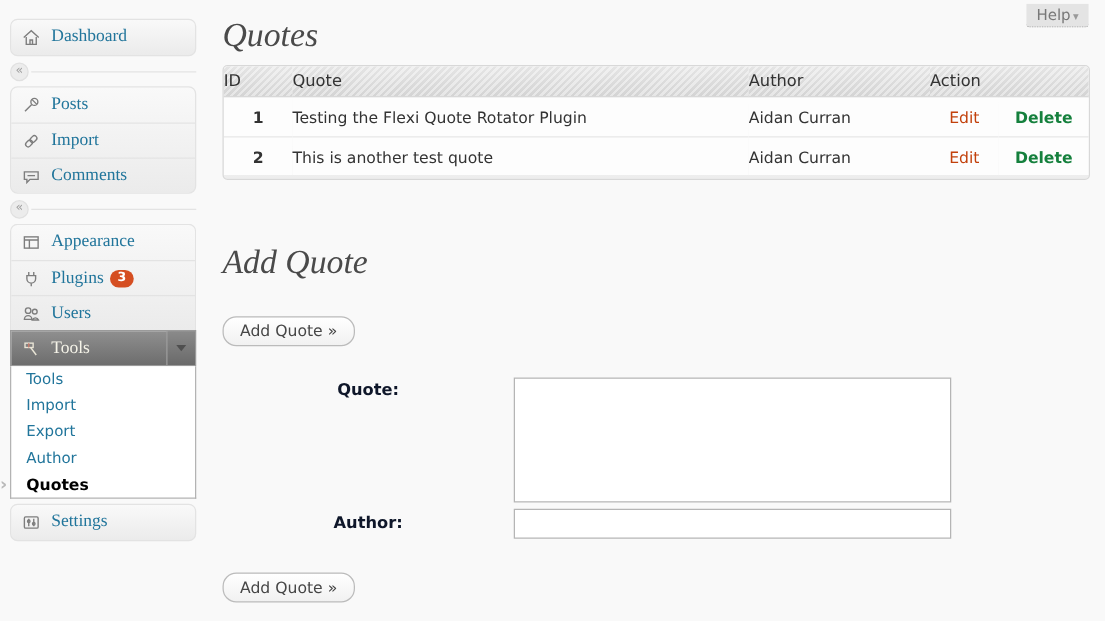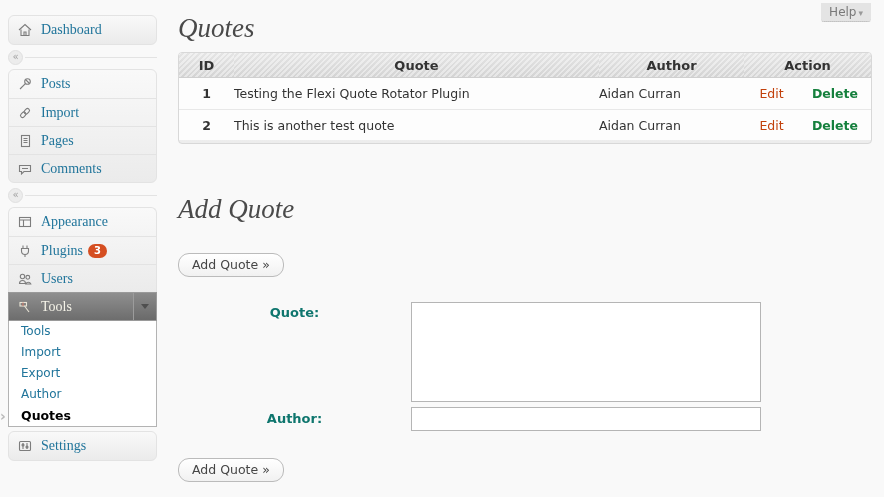--- a/index.html
+++ b/index.html
@@ -121,22 +121,22 @@
   table.quotes-table {
     width: 100%; border-collapse: separate; border-spacing: 0;
     font-size: 12.5px; color: #333;
   }
   .quotes-table thead th {
     height: 25px;
     background:
       repeating-linear-gradient(135deg, rgba(255,255,255,.35) 0 2px, rgba(0,0,0,0.025) 2px 4px),
       linear-gradient(#eaeaea, #d9d9d9);
     border-bottom: 1px solid #cfcfcf;
-    font-size: 13px; font-weight: bold; color: #333;
-    text-align: center; padding: 0;
+    font-size: 13px; font-weight: normal; color: #333;
+    text-align: left; padding: 0;
   }
   .quotes-table tbody td { background: #fdfdfd; height: 31px; padding: 0; }
   .quotes-table tbody tr + tr td { border-top: 1px solid #e8e8e8; }
   .col-id     { width: 55px; text-align: center; }
   td.col-id   { font-weight: bold; }
   .col-quote  { width: 365px; }
   .col-author { width: 145px; padding-left: 2px; }
   .col-edit   { width: 55px;  text-align: center; }
   .col-del    { width: 72px;  text-align: center; }
   th.col-action { text-align: center; }
@@ -153,21 +153,21 @@
   }
   #add-quote-btn-top { margin-top: 28px; }
   #add-quote-btn-bottom { margin-top: 27px; }
 
   .form-row { display: flex; }
   #row-quote { margin-top: 25px; }
   #row-author { margin-top: 5px; }
   .form-label {
     width: 233px; flex: 0 0 233px;
     text-align: center; font-weight: bold;
-    font-size: 13px; color: #0f766e;
+    font-size: 13px; color: #0f172a;
   }
   #row-quote .form-label { padding-top: 3px; }
   #row-author .form-label { line-height: 24px; }
   #quote-textarea {
     width: 350px; height: 100px;
     border: 1px solid #b5b5b5; background: #fff;
     resize: none; font-family: "DejaVu Sans", sans-serif; font-size: 12px;
   }
   #author-input {
     width: 350px; height: 24px;
@@ -212,29 +212,20 @@
     <div class="side-item">
       <span class="side-icon">
         <svg width="16" height="16" viewBox="0 0 16 16">
             <g transform="rotate(-45 8 8)">
               <rect x="2.5" y="6" width="6" height="4" rx="2"></rect>
               <rect x="7.5" y="6" width="6" height="4" rx="2"></rect>
             </g>
           </svg>
       </span>
       <span>Import</span>
-    </div>
-    <div class="side-item">
-      <span class="side-icon">
-        <svg width="16" height="16" viewBox="0 0 16 16">
-            <rect x="4.5" y="2.5" width="8" height="11"></rect>
-            <path d="M6.5 5.5 H10.5 M6.5 7.5 H10.5 M6.5 9.5 H10.5"></path>
-          </svg>
-      </span>
-      <span>Pages</span>
     </div>
     <div class="side-item">
       <span class="side-icon">
         <svg width="16" height="16" viewBox="0 0 16 16">
             <path d="M2.5 4.5 H13.5 V10.5 H7 L4.5 13 V10.5 H2.5 Z"></path>
             <path d="M5 7.5 H11"></path>
           </svg>
       </span>
       <span>Comments</span>
     </div>

